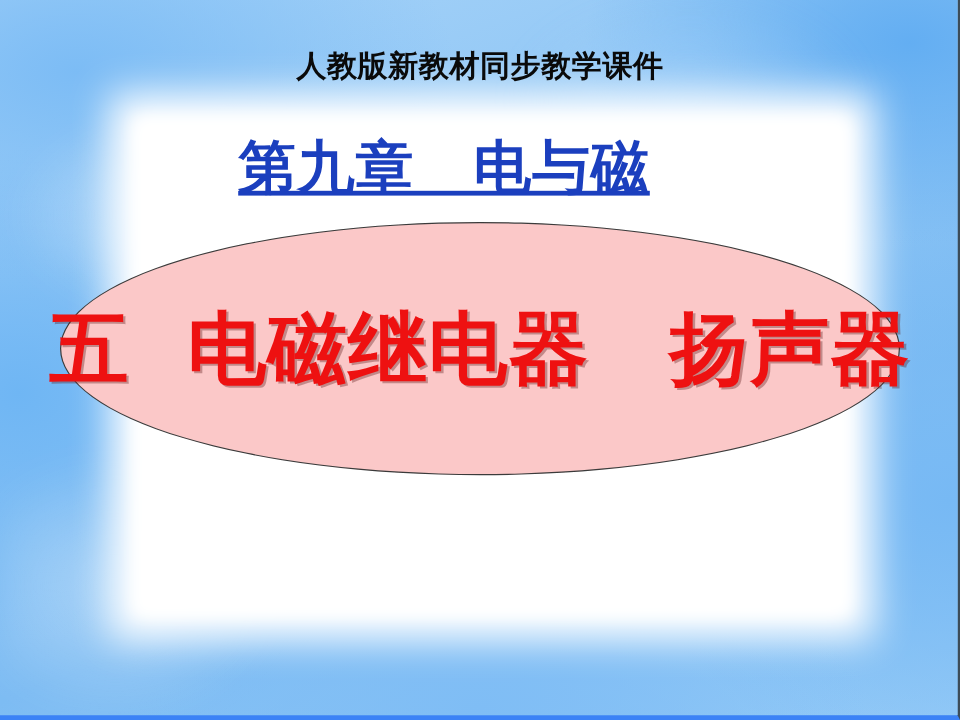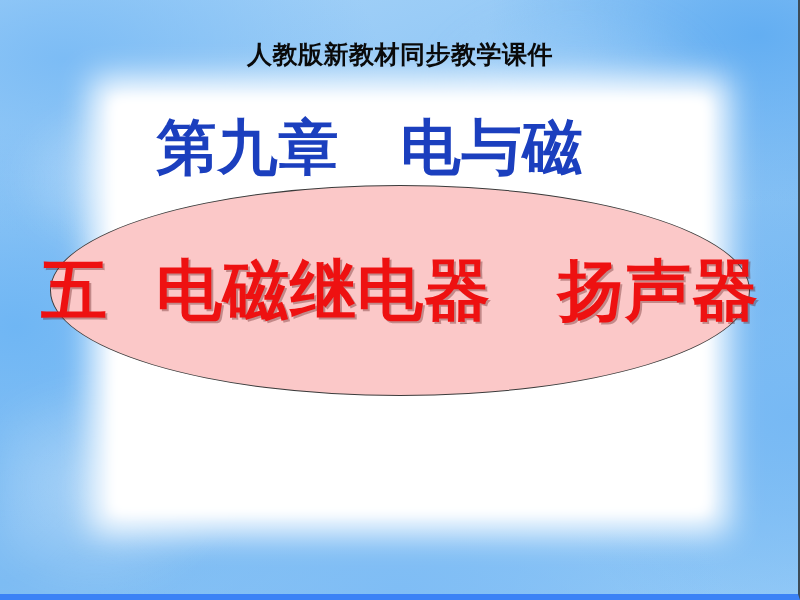--- a/index.html
+++ b/index.html
@@ -10,21 +10,21 @@
 
   #slide {
     position: relative;
     width: 800px;
     height: 600px;
     overflow: hidden;
     font-family: "DejaVu Sans", "Liberation Sans", sans-serif;
     background: #86bff2;
     box-sizing: border-box;
     border-right: 2px solid #3c4c58;
-    border-bottom: 6px solid #3b82f6;
+    border-bottom: 4px solid #3b82f6;
   }
 
   
   .bg-base {
     position: absolute;
     inset: 0;
     background:
       radial-gradient(ellipse 55% 42% at 8% 10%,  #7cbcf5 0%, rgba(124,188,245,0) 72%),
       radial-gradient(ellipse 46% 38% at 95% 6%,  #63aef2 0%, rgba(99,174,242,0) 74%),
       radial-gradient(ellipse 40% 45% at 2% 55%,  #6fb6f4 0%, rgba(111,182,244,0) 76%),
@@ -79,25 +79,26 @@
     white-space: pre;
   }
 
   .chapter-line {
     position: absolute;
     left: 0;
     top: 108px;
     width: 740px;
     text-align: center;
     font-family: "DejaVu Serif", "Liberation Serif", serif;
-    font-size: 60px;
+    font-size: 48px;
     font-weight: bold;
     color: #1b3fbe;
     letter-spacing: 1px;
     white-space: pre;
+    text-decoration: underline;
   }
 
   
   .ellipse {
     position: absolute;
     left: 50px;
     top: 185px;
     width: 700px;
     height: 211px;
     border-radius: 50%;

